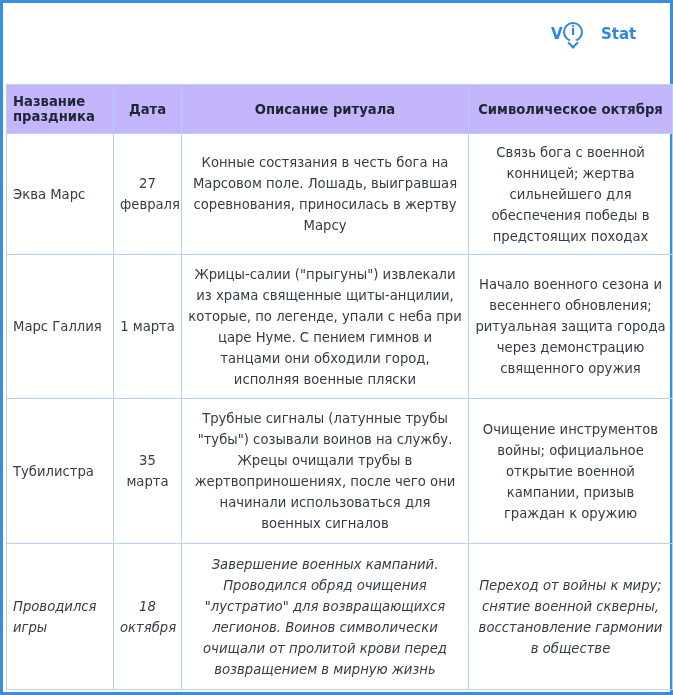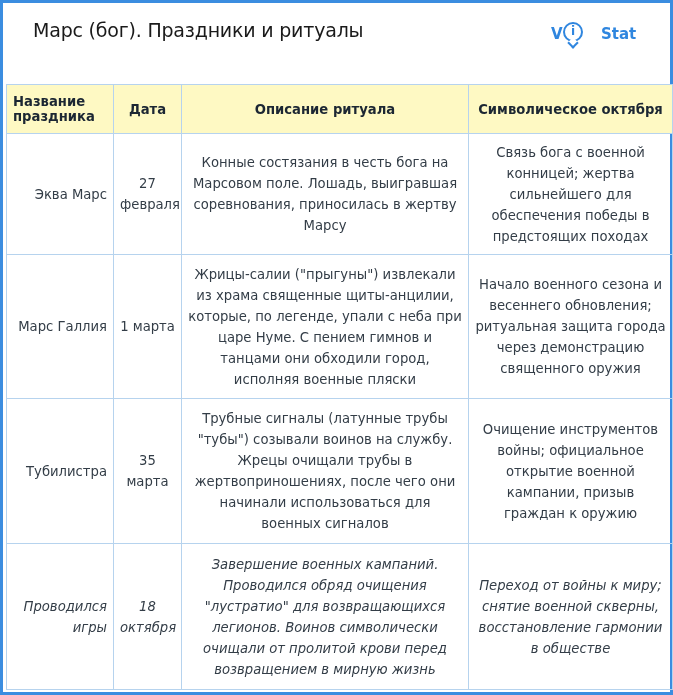--- a/index.html
+++ b/index.html
@@ -29,36 +29,35 @@
       transform: rotate(45deg); background: #fff;
     }
     .logo .stat { position: absolute; left: 50px; top: 4px; }
     table {
       position: absolute; left: 3px; top: 81px; width: 666px;
       border-collapse: collapse; table-layout: fixed;
       font-size: 13.2px; color: #333d47;
     }
     th, td { border: 1px solid #b6d3ee; padding: 0 6px; }
     th {
-      background: #fef9c3; color: #1c2733; font-weight: bold; height: 48px;
+      background: #c4b5fd; color: #1c2733; font-weight: bold; height: 48px;
       font-size: 13.2px; text-align: center;
     }
     th.left { text-align: left; }
     td { text-align: center; line-height: 21px; }
-    td.left { text-align: right; }
+    td.left { text-align: left; }
     tr.r1 td { height: 120px; }
     tr.r2 td { height: 143px; }
     tr.r3 td { height: 144px; }
     tr.r4 td { height: 145px; font-style: italic; }
   </style>
 </head>
 <body>
 
 <div class="frame">
-  <div class="title">Марс (бог). Праздники и ритуалы</div>
   <div class="logo">
     <span class="v">V</span>
     <span class="bubble"><span>i</span></span>
     <span class="tail"></span>
     <span class="stat">Stat</span>
   </div>
 
   <table>
     <colgroup>
       <col style="width:107px">

